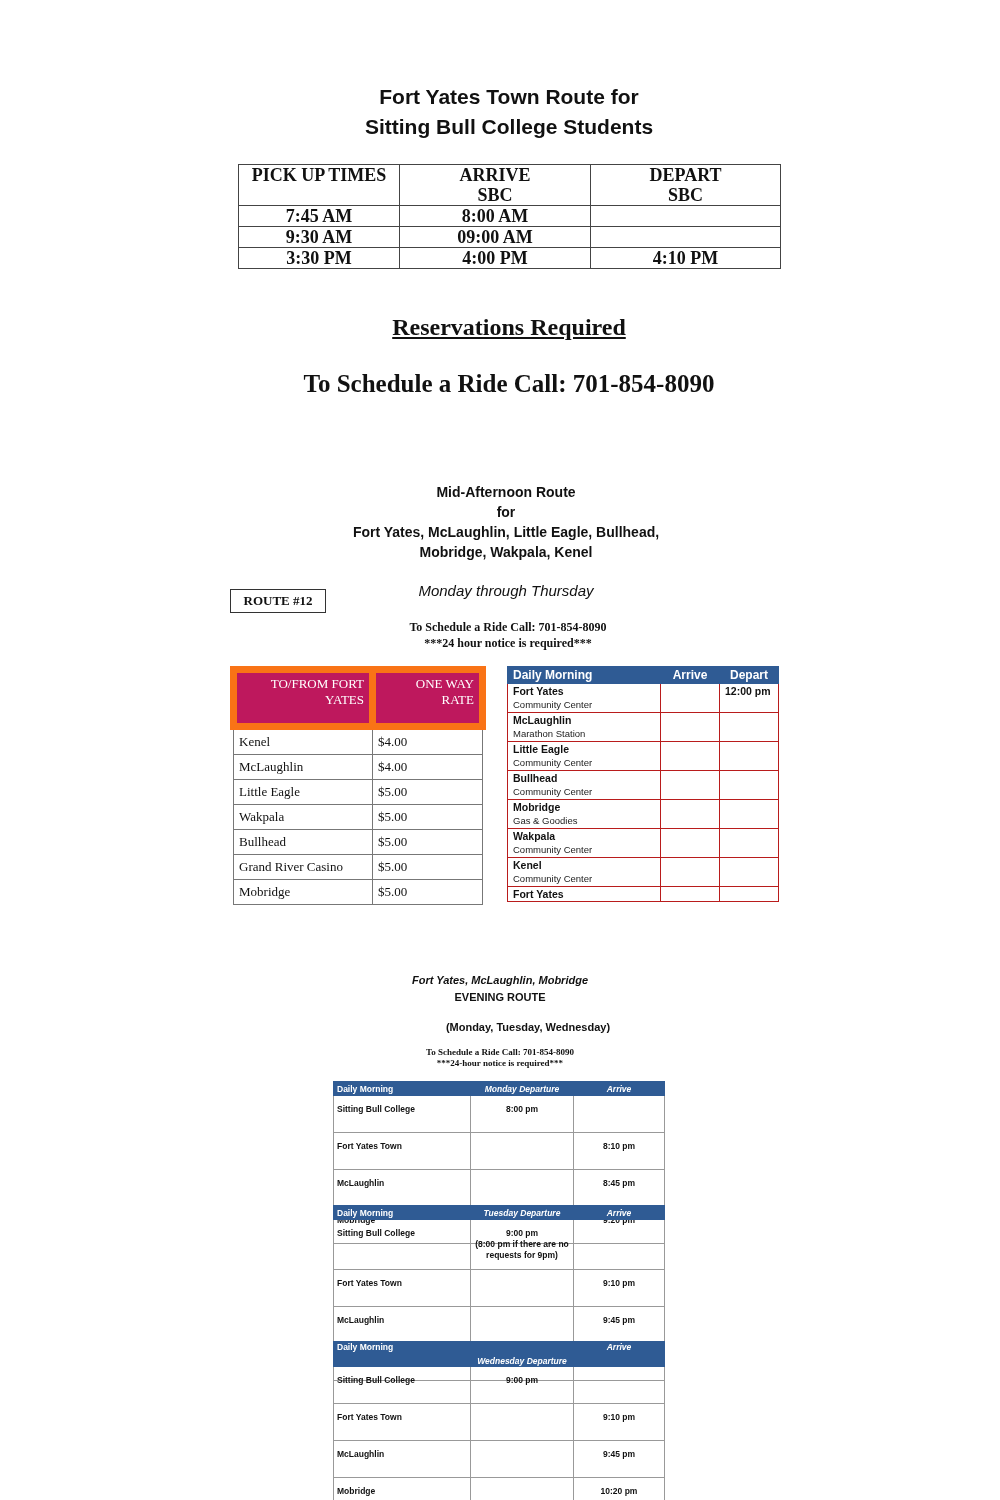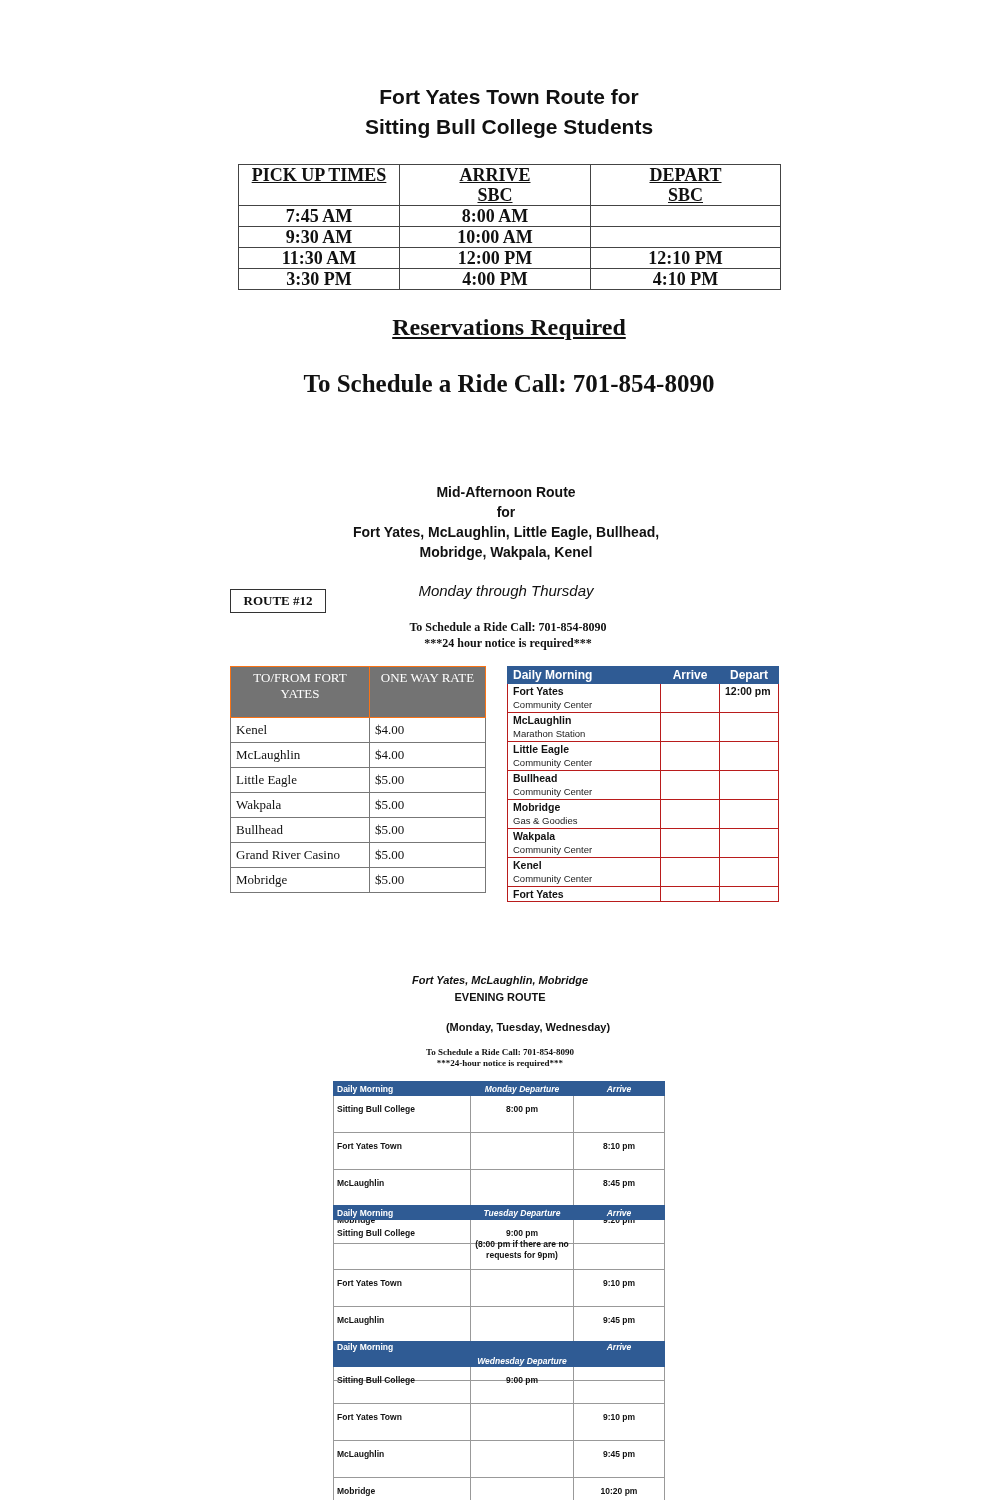--- a/index.html
+++ b/index.html
@@ -7,33 +7,33 @@
   .sans { font-family: "Liberation Sans", "DejaVu Sans", sans-serif; }
   .serif { font-family: "Liberation Serif", "DejaVu Serif", serif; }
   .abs { position:absolute; }
   .center { text-align:center; }
 
   
   #t1-title { left:0; width:1018px; top:82px; font-size:21px; font-weight:bold; line-height:30px; }
   table { border-collapse:collapse; }
   #t1 { left:238px; top:164px; width:543px; font-family:"Liberation Serif", serif; font-weight:bold; font-size:18px; }
   #t1 td, #t1 th { border:1px solid #444; text-align:center; padding:0; line-height:20px; font-weight:bold; }
-  #t1 th { vertical-align:top; height:40px;text-decoration:underline; }
+  #t1 th { vertical-align:top; height:40px; }
   #t1 td { height:20px; }
   #res { left:0; width:1018px; top:314px; font-size:24px; font-weight:bold; text-decoration:underline; }
   #call1 { left:0; width:1018px; top:370px; font-size:25px; font-weight:bold; }
 
   
   #mid-title { left:0; width:1012px; top:482px; font-size:14px; font-weight:bold; line-height:20px; }
   #days2 { left:0; width:1012px; top:582px; font-size:15px; font-style:italic; }
   #route-box { left:230px; top:589px; width:94px; height:22px; border:1.5px solid #333; font-size:13px; font-weight:bold; line-height:22px; text-align:center; }
   #call2 { left:0; width:1016px; top:619px; font-size:12px; font-weight:bold; line-height:16px; }
 
   #rates { left:230px; top:666px; width:256px; font-family:"Liberation Serif", serif; font-size:13px; }
-  #rates th { background:#737373; color:#fff; text-align:center; vertical-align:top; font-weight:normal; padding:3px 5px; height:44px; border:1px solid #f97316; line-height:16px; }
+  #rates th { background:#be185d; color:#fff; text-align:right; vertical-align:top; font-weight:normal; padding:3px 5px; height:44px; border:7px solid #f97316; line-height:16px; }
   #rates td { border:1px solid #777; padding:0 5px; height:24px; vertical-align:middle; }
   #rates td:first-child { width:128px; }
 
   #morning { left:507px; top:666px; width:272px; font-size:10px; }
   #morning th { background:#2f5b94; color:#fff; font-weight:bold; font-size:12px; padding:0 5px; height:16px; border:1px solid #2f5b94; text-align:left; }
   #morning th.c { text-align:center; }
   #morning td { border:1px solid #b91c1c; padding:0 5px; vertical-align:top; line-height:14px; height:28px; }
   #morning td.name b { font-size:10.5px; display:block; }
   #morning td.name span { font-size:9.5px; color:#222; display:block; }
   #morning td.dep { font-weight:bold; font-size:10.5px; }
@@ -72,27 +72,22 @@
     <th style="width:190px"><span>ARRIVE</span><br><span>SBC</span></th>
     <th><span>DEPART</span><br><span>SBC</span></th>
   </tr>
   <tr>
     <td>7:45 AM</td>
     <td>8:00 AM</td>
     <td></td>
   </tr>
   <tr>
     <td>9:30 AM</td>
-    <td>10:00 AM</td>
-    <td></td>
-  </tr>
-  <tr>
-    <td>11:30 AM</td>
-    <td>12:00 PM</td>
-    <td>12:10 PM</td>
+    <td>09:00 AM</td>
+    <td></td>
   </tr>
   <tr>
     <td>3:30 PM</td>
     <td>4:00 PM</td>
     <td>4:10 PM</td>
   </tr>
 </tbody>
   </table>
 
 <div id="res" class="abs center serif">Reservations Required</div>

